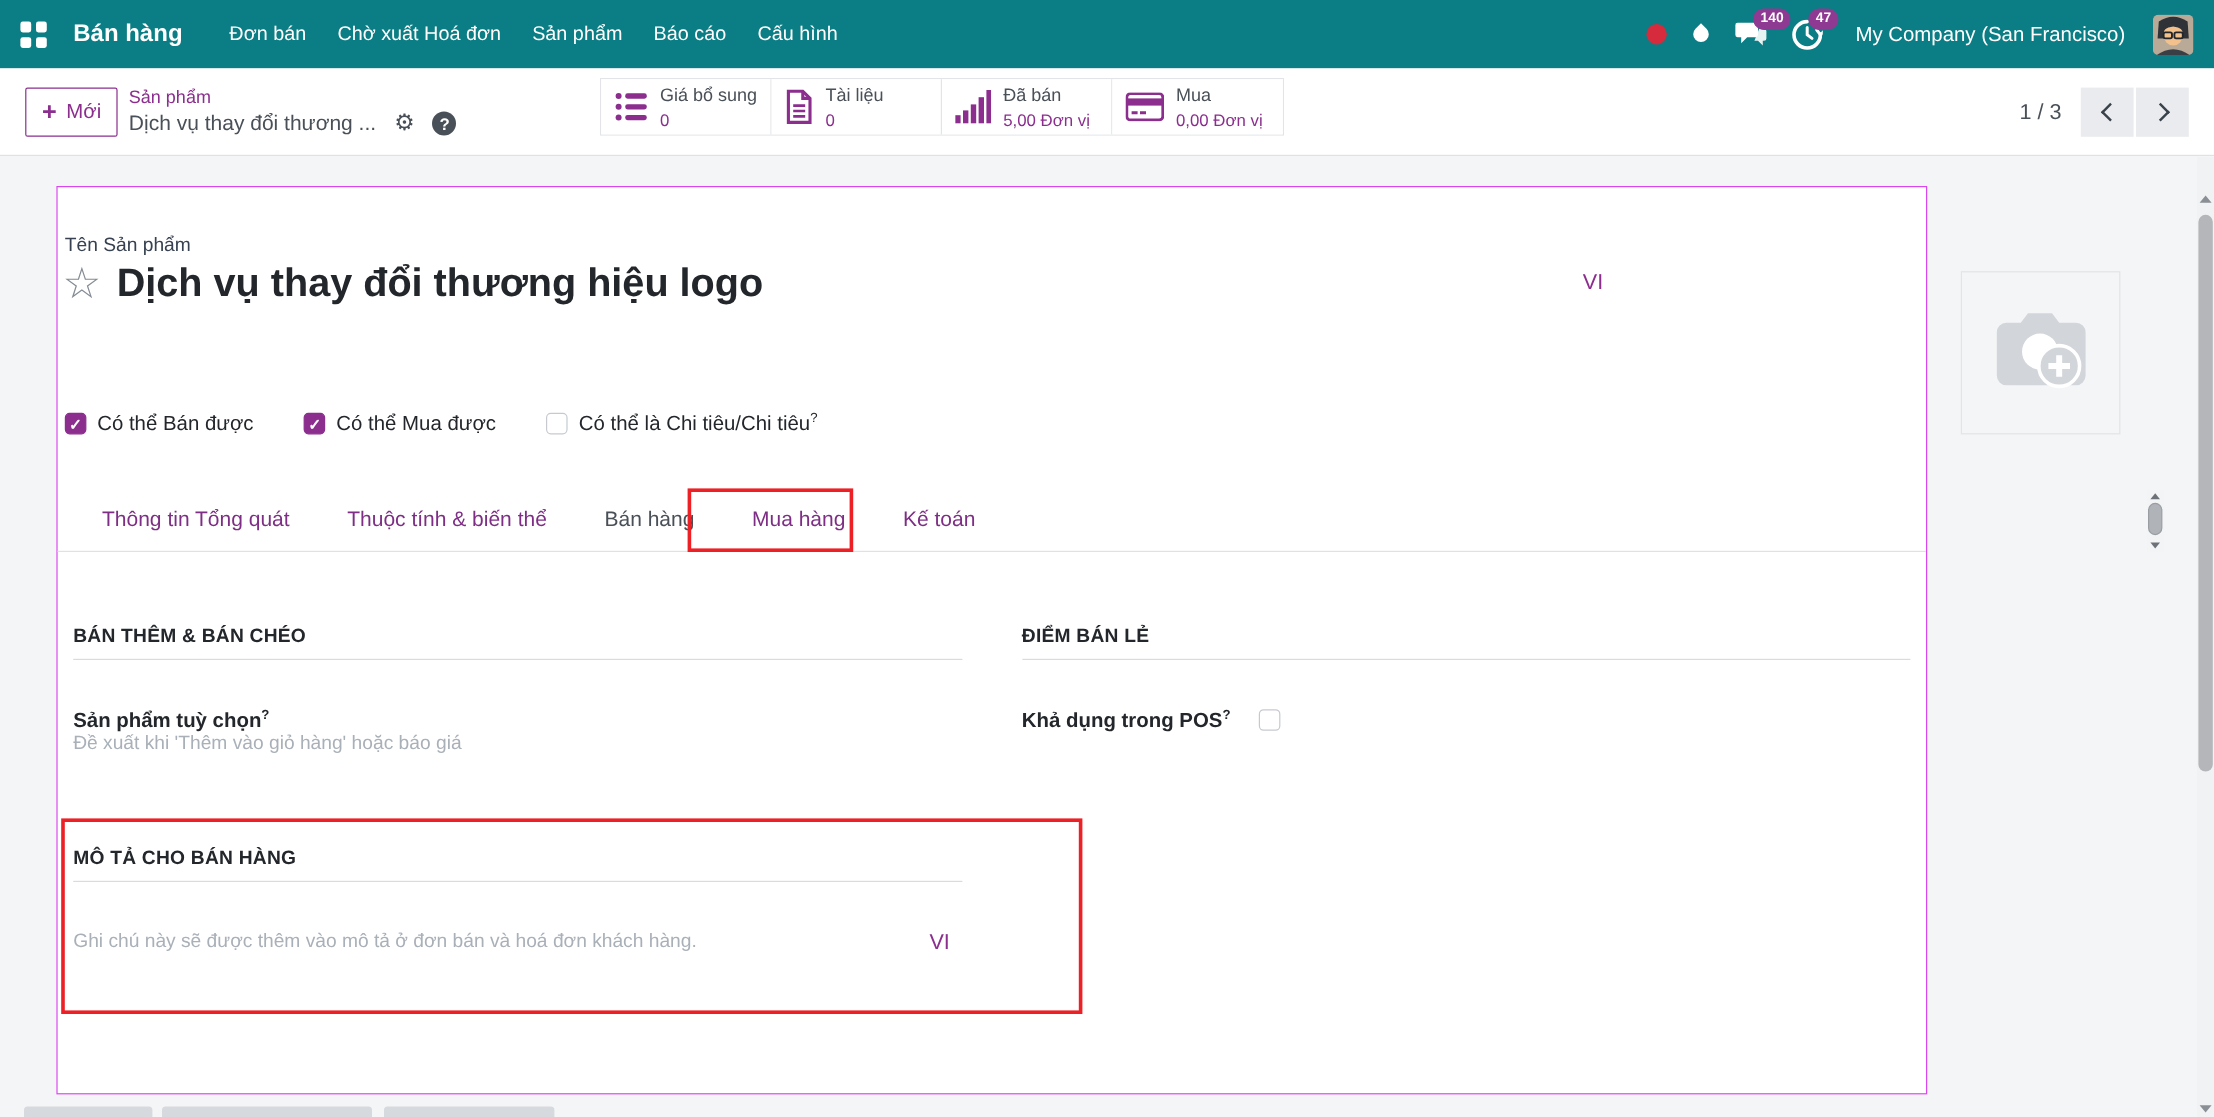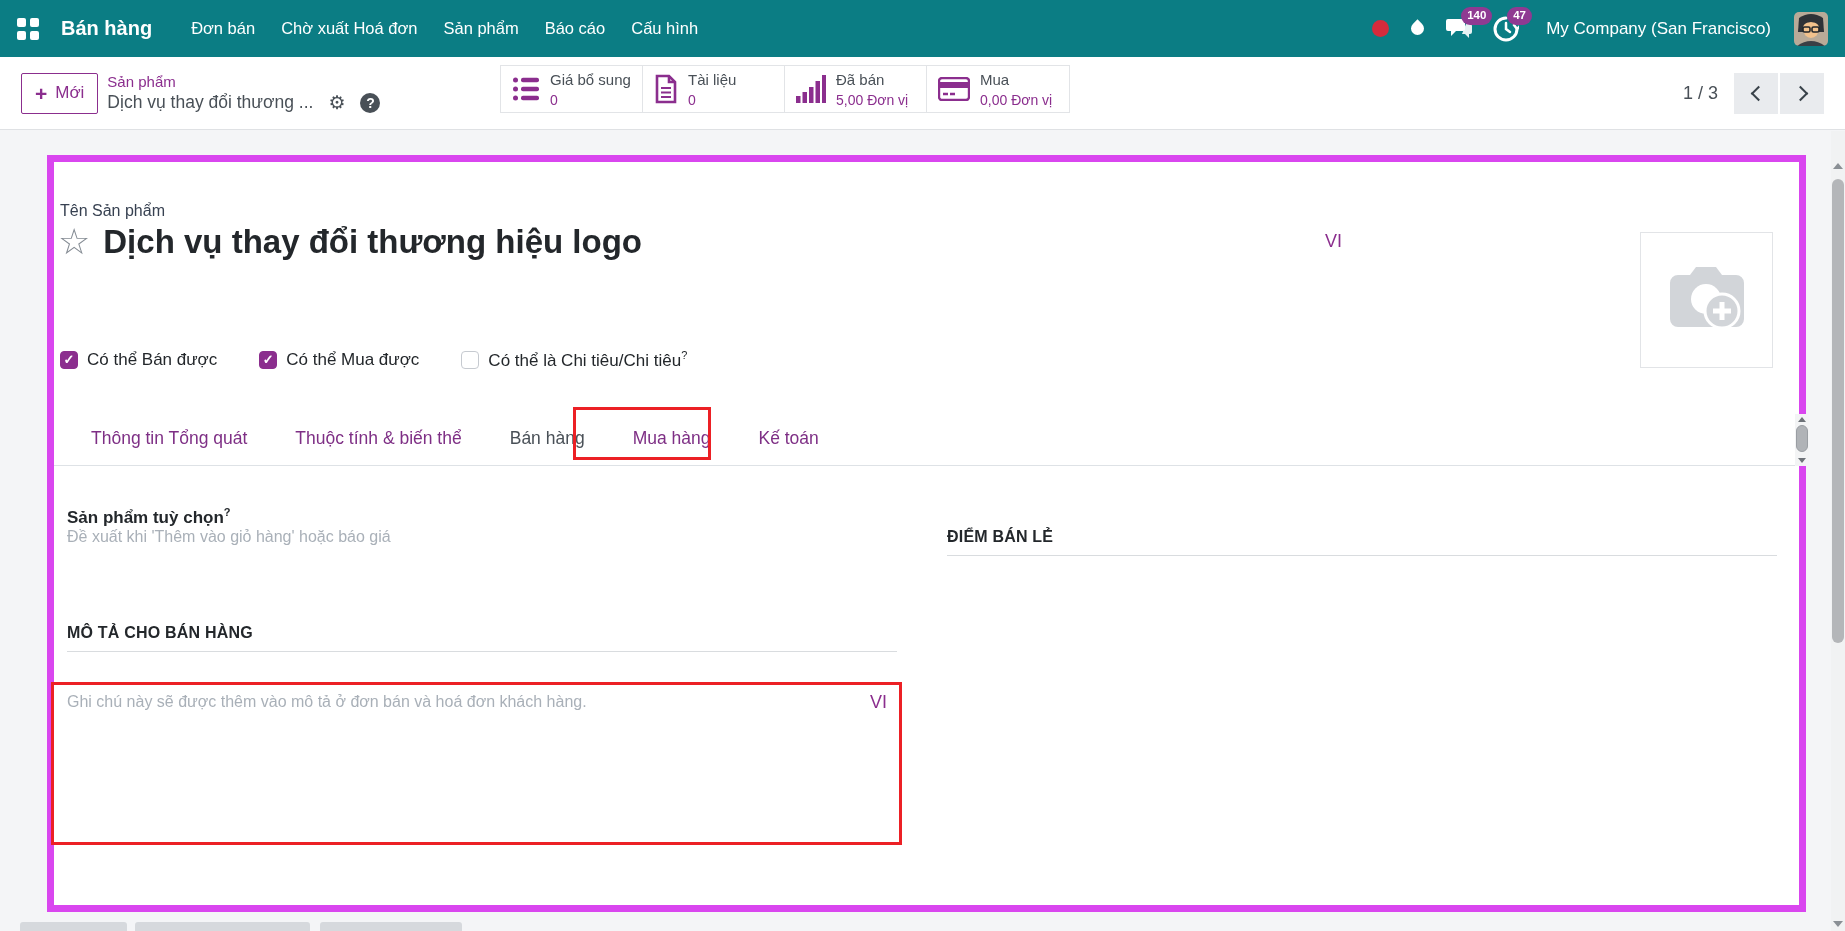--- a/index.html
+++ b/index.html
@@ -38,21 +38,21 @@
   .sb-value { font-size:14px; color:#8b2e8e; white-space:nowrap; }
   .cp-right { margin-left:auto; display:flex; align-items:center; }
   .pager-text { font-size:18px; color:#495057; margin-right:14px; }
   .pager-btn { width:44px; height:41px; background:#e9ebee; border:none; display:flex; align-items:center; justify-content:center; cursor:pointer; margin-left:2px; }
   .chev { width:11px; height:11px; border-left:2.5px solid #39424a; border-bottom:2.5px solid #39424a; }
   .chev.left { transform:rotate(45deg); margin-left:4px; }
   .chev.right { transform:rotate(225deg); margin-right:4px; }
 
   
   .content { position:absolute; top:131px; left:0; right:0; bottom:0; background:#f4f5f7; }
-  .sheet { position:absolute; left:47px; top:24px; width:1759px; height:757px; background:#fff; border:7px solid #d946ef; }
+  .sheet { position:absolute; left:47px; top:24px; width:1559px; height:757px; background:#fff; border:1px solid #d946ef; }
 
   .fl-name { position:absolute; left:6px; top:40px; font-size:16px; color:#374151; }
   .title-row { position:absolute; left:4px; top:61px; display:flex; align-items:center; gap:13px; }
   .star-icon { font-size:36px; color:#858c94; line-height:1; cursor:pointer; }
   .prod-title { font-size:33px; font-weight:700; color:#23272b; white-space:nowrap; }
   .title-lang { position:absolute; left:1271px; top:69px; color:#8b2e8e; font-size:18px; cursor:pointer; }
   .img-box { position:absolute; left:1586px; top:70px; width:133px; height:136px; border:1px solid #e2e4e7; display:flex; align-items:center; justify-content:center; cursor:pointer; }
 
   .cb-row { position:absolute; left:6px; top:187px; display:flex; align-items:center; gap:42px; }
   .cb-item { display:flex; align-items:center; cursor:pointer; }
@@ -272,36 +272,41 @@
     <div class="tabs">
       <span class="tab">Thông tin Tổng quát</span>
       <span class="tab">Thuộc tính &amp; biến thể</span>
       <span class="tab active">Bán hàng</span>
       <span class="tab">Mua hàng</span>
       <span class="tab">Kế toán</span>
     </div>
 
     <div class="tab-pane">
       <div class="col-left">
+        <div class="section-title">BÁN THÊM &amp; BÁN CHÉO</div>
         <div class="field-row">
           <span class="field-label"><span>Sản phẩm tuỳ chọn</span><sup class="q">?</sup></span>
           <span class="placeholder">Đề xuất khi 'Thêm vào giỏ hàng' hoặc báo giá</span>
         </div>
 
         <div class="desc-section">
           <div class="section-title">MÔ TẢ CHO BÁN HÀNG</div>
           <div class="desc-row">
             <span class="placeholder">Ghi chú này sẽ được thêm vào mô tả ở đơn bán và hoá đơn khách hàng.</span>
             <span class="desc-lang">VI</span>
           </div>
         </div>
       </div>
 
       <div class="col-right">
         <div class="section-title">ĐIỂM BÁN LẺ</div>
+        <div class="pos-row">
+          <span class="field-label"><span>Khả dụng trong POS</span><sup class="q">?</sup></span>
+          <span class="cb"></span>
+        </div>
       </div>
     </div>
 
     <div class="inner-scroll">
       <span class="is-up"></span>
       <span class="is-thumb"></span>
       <span class="is-down"></span>
     </div>
   </div>
 

